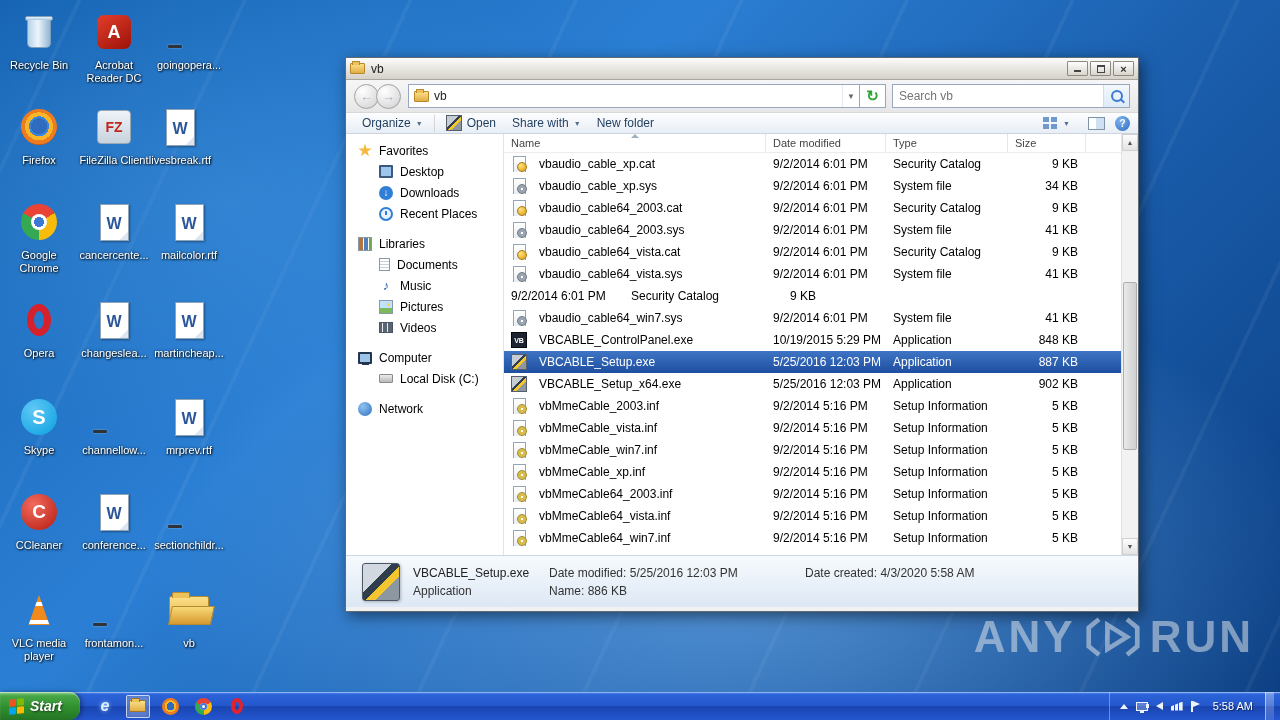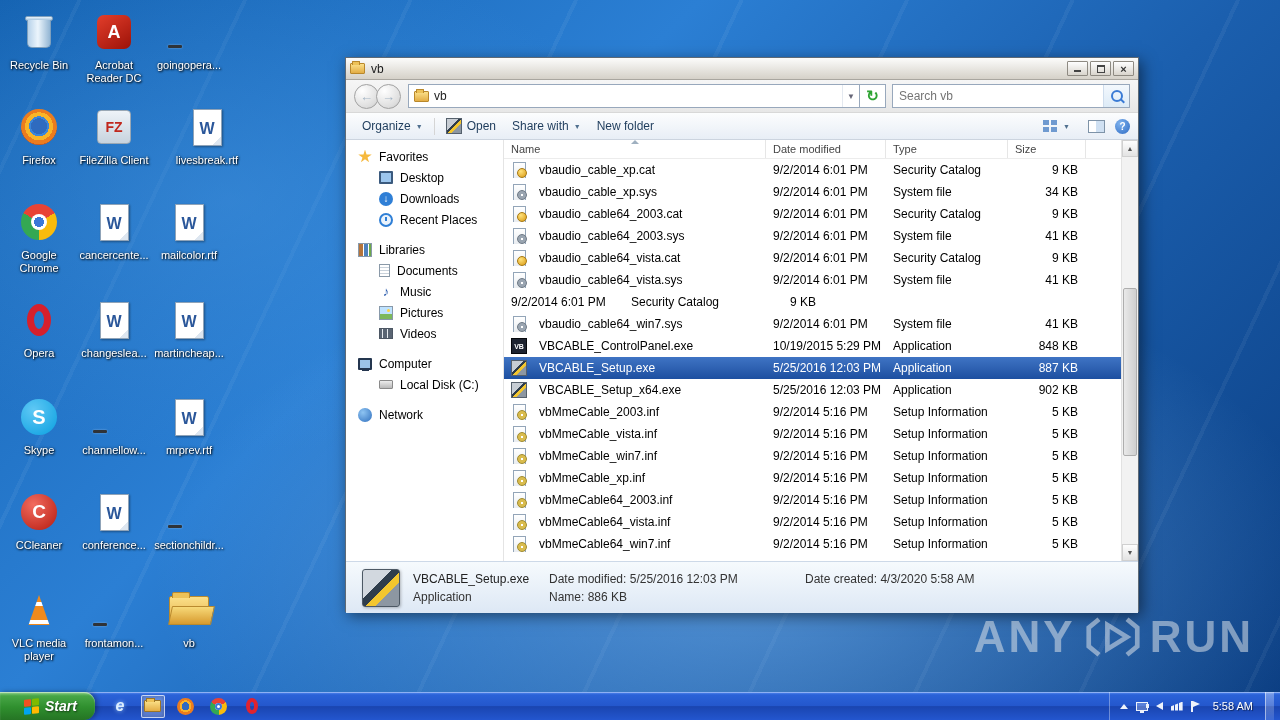--- a/index.html
+++ b/index.html
@@ -53,21 +53,21 @@
 .navbtn.fwd{margin-left:-3px}
 .addr{flex:1;height:24px;background:#fff;border:1px solid #98a8bc;display:flex;align-items:center;padding-left:5px;gap:5px;margin-left:7px;min-width:0}
 .addr .txt{color:#222}
 .addr .drop{margin-left:auto;width:17px;height:100%;display:flex;align-items:center;justify-content:center;color:#667;font-size:8px;border-left:1px solid #e4e9f0}
 .refresh{width:26px;height:24px;background:#fff;border:1px solid #98a8bc;border-left:none;display:flex;align-items:center;justify-content:center;color:#2fa433;font-weight:bold;font-size:15px;flex:none}
 .search{width:238px;height:24px;margin-left:6px;background:#fff;border:1px solid #98a8bc;display:flex;align-items:center;flex:none}
 .search input{flex:1;min-width:0;border:0;outline:none;padding:0 6px;font:12px "Liberation Sans",sans-serif;color:#1d4ed8;background:transparent}
 .mag{width:26px;height:100%;background:linear-gradient(#f3f8fd,#ddebf7);border-left:1px solid #cfdded;position:relative;flex:none}
 .mag::before{content:"";position:absolute;left:7px;top:5px;width:8px;height:8px;border:2px solid #3a7bd5;border-radius:50%}
 .mag::after{content:"";position:absolute;left:16px;top:15px;width:5px;height:2px;background:#3a7bd5;transform:rotate(45deg)}
-.tb{height:27px;background:linear-gradient(#fcfdfe,#e8eef6);border-bottom:1px solid #ccd4df;display:flex;align-items:center;padding:0 8px;gap:0;color:#1e3c5c}
+.tb{height:21px;background:linear-gradient(#fcfdfe,#e8eef6);border-bottom:1px solid #ccd4df;display:flex;align-items:center;padding:0 8px;gap:0;color:#1e3c5c}
 .tbi{display:flex;align-items:center;gap:5px;padding:3px 8px;border-radius:2px;white-space:nowrap}
 .car{font-size:7px;color:#51708f}
 .vsep{width:1px;height:17px;background:#d5d5d5;margin:0 3px}
 .trail{margin-left:auto;display:flex;align-items:center;gap:10px}
 .vico{width:15px;height:13px;position:relative}
 .vico::before{content:"";position:absolute;left:0;top:0;width:6px;height:5px;background:#6f9ad0;box-shadow:8px 0 #6f9ad0,0 7px #6f9ad0,8px 7px #6f9ad0}
 .pico{width:17px;height:13px;border:1px solid #7e93a8;background:linear-gradient(90deg,#fff 0 45%,#cfe0f2 45%)}
 .hico{width:15px;height:15px;border-radius:50%;background:radial-gradient(circle at 35% 30%,#7fb3ee,#2e6bc4);color:#fff;font-size:10px;font-weight:bold;display:flex;align-items:center;justify-content:center}
 .hico::before{content:"?"}
 .main{display:flex;height:421px;background:#fff}
@@ -121,21 +121,21 @@
 .sb .up,.sb .dn{position:absolute;left:0;right:0;height:17px;display:flex;align-items:center;justify-content:center;font-size:7px;color:#555;background:linear-gradient(#fdfdfd,#e3e3e3);border:1px solid #d0d0d0}
 .sb .up{top:0}.sb .dn{bottom:0}
 .sb .th{position:absolute;left:1px;right:1px;top:148px;height:168px;background:linear-gradient(90deg,#e9e9e9,#cfcfcf);border:1px solid #aeaeae;border-radius:2px}
 .details{height:52px;border-top:1px solid #cdd9e8;background:linear-gradient(#f6fafd,#dde8f5);display:flex;align-items:center;gap:13px;padding:0 16px}
 .bigsetup{width:38px;height:38px;border-radius:3px;border:1px solid #4c5864;flex:none;background:linear-gradient(135deg,#d2d8df 0 40%,#2f3d4c 40% 54%,#f3c62e 54% 68%,#8d97a2 68%);box-shadow:1px 1px 3px rgba(0,0,0,.25)}
 .dtext{display:grid;grid-template-columns:128px 248px auto;grid-auto-rows:18px;align-items:center;column-gap:8px;color:#333;white-space:nowrap}
 .dtext .b{color:#222}
 
 
 .taskbar{position:absolute;left:0;right:0;bottom:0;height:28px;display:flex;align-items:center;background:linear-gradient(180deg,#5a8ef2 0,#2a62d8 10%,#2457cc 50%,#1a45b0 52%,#2356cf 100%);box-shadow:inset 0 1px 0 rgba(255,255,255,.35)}
-.start{height:28px;display:flex;align-items:center;gap:6px;padding:0 18px 0 24px;border-radius:0 11px 11px 0;background:linear-gradient(180deg,#8ed18a 0,#47a646 14%,#2f8f2e 55%,#257424 100%);box-shadow:inset 0 1px 1px rgba(255,255,255,.5),2px 0 5px rgba(0,0,0,.35);color:#fff;font-weight:bold;font-style:italic;font-size:14px;text-shadow:1px 1px 2px rgba(0,0,0,.55)}
+.start{height:28px;display:flex;align-items:center;gap:6px;padding:0 18px 0 9px;border-radius:0 11px 11px 0;background:linear-gradient(180deg,#8ed18a 0,#47a646 14%,#2f8f2e 55%,#257424 100%);box-shadow:inset 0 1px 1px rgba(255,255,255,.5),2px 0 5px rgba(0,0,0,.35);color:#fff;font-weight:bold;font-style:italic;font-size:14px;text-shadow:1px 1px 2px rgba(0,0,0,.55)}
 .flag{width:15px;height:15px;display:grid;grid-template-columns:7px 7px;grid-template-rows:7px 7px;gap:1px;transform:skewY(-6deg)}
 .flag span{border-radius:1px}
 .flag .f1{background:#f25022}.flag .f2{background:#7fba00}.flag .f3{background:#00a4ef}.flag .f4{background:#ffb900}
 .ql{display:flex;align-items:center;gap:9px;margin-left:13px}
 .qlb{width:24px;height:23px;display:flex;align-items:center;justify-content:center;border-radius:2px}
 .qlb.active{background:rgba(255,255,255,.28);border:1px solid rgba(255,255,255,.65);box-shadow:inset 0 0 4px rgba(0,0,0,.25)}
 .q-ie{color:#dceeff;font-size:16px;font-weight:bold;font-style:italic;text-shadow:0 0 4px #9ccbff}
 .q-ie::before{content:"e"}
 .q-ff{width:17px;height:17px;border-radius:50%;background:radial-gradient(circle at 50% 48%,#2f6bbf 0 4px,#f9b528 4px 6px,#ec7c1e 6px)}
 .q-chr{width:17px;height:17px;border-radius:50%;background:conic-gradient(from -60deg,#e84335 0 120deg,#f9bb0c 120deg 240deg,#34a853 240deg 360deg);position:relative}
@@ -250,21 +250,21 @@
     </div>
     <div class="lbl">frontamon...</div>
   </div>
 
 <div class="deskicon" style="left:154px;top:8px">
     <div class="art">
       <span class="dash"></span>
     </div>
     <div class="lbl">goingopera...</div>
   </div>
-<div class="deskicon" style="left:172px;top:103px">
+<div class="deskicon" style="left:145px;top:103px">
     <div class="art">
       <span class="wdoc"></span>
     </div>
     <div class="lbl">livesbreak.rtf</div>
   </div>
 <div class="deskicon" style="left:154px;top:198px">
     <div class="art">
       <span class="wdoc"></span>
     </div>
     <div class="lbl">mailcolor.rtf</div>

